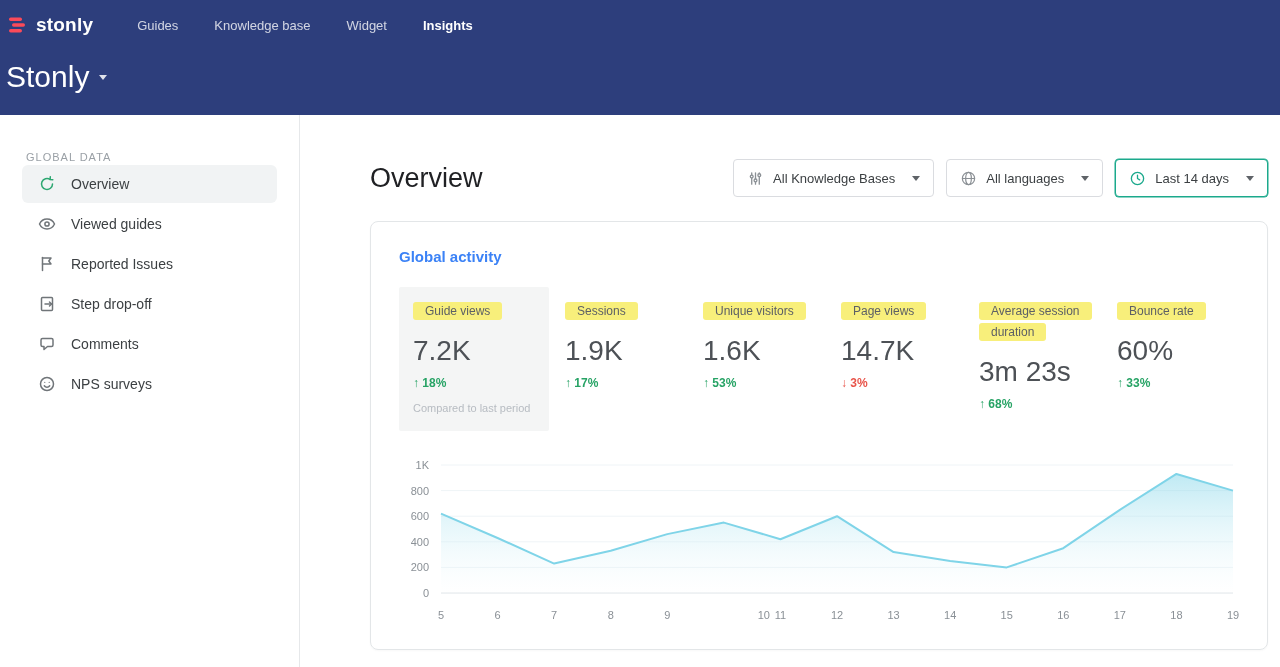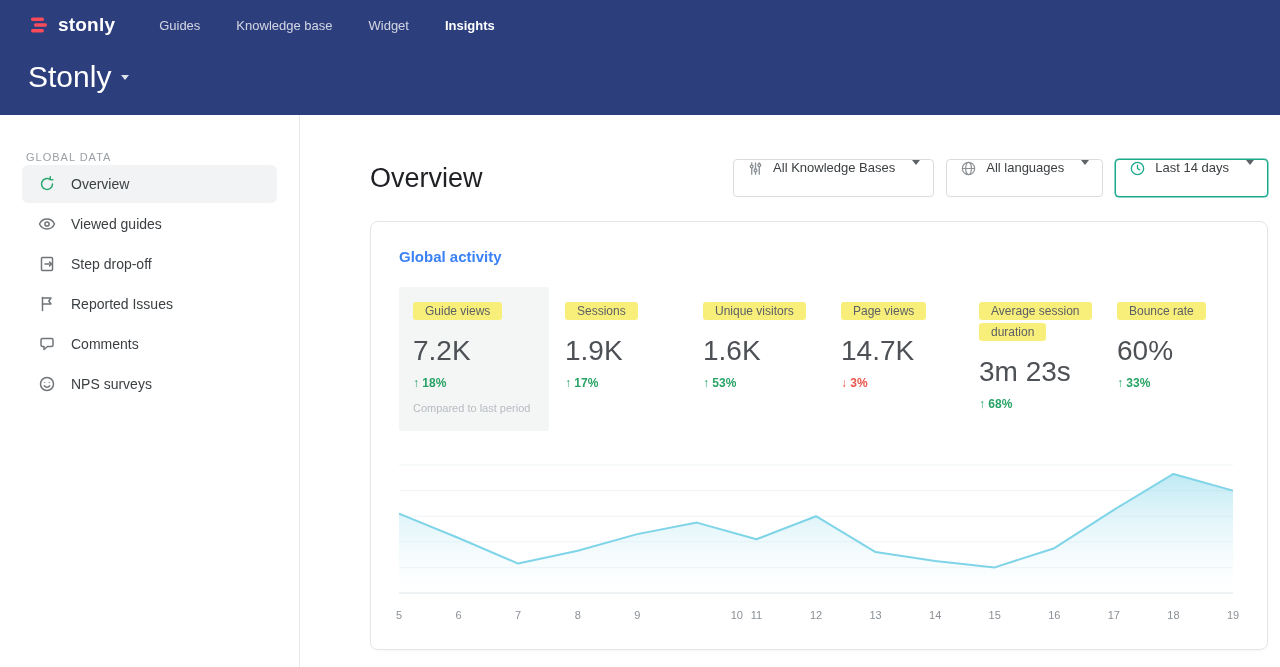--- a/index.html
+++ b/index.html
@@ -1,20 +1,20 @@
 <!DOCTYPE html>
 <html style="--topbar: #2d3e7c; --logo-red: #fb4a59; --accent-green: #27a365; --negative-red: #e8544a; --sidebar-active-green: #2da771; --highlight-yellow: #f8ef7b; --date-filter-teal: #1ba98c; --chart-line: #7fd4e8;"><head>
 <meta charset="utf-8">
 <style>
   * { margin:0; padding:0; box-sizing:border-box; }
   html,body { width:1280px; height:667px; overflow:hidden; background:#fff;
     font-family:"Liberation Sans", sans-serif; }
 
   
-  .header { height:115px; background:var(--topbar,#2d3e7c); padding:0 28px; }
+  .header { height:115px; background:var(--topbar,#2d3e7c); padding:0 6px; }
   .nav-row { display:flex; align-items:center; height:44px; padding-top:6px; }
   .logo { display:flex; align-items:center; gap:8px; color:#fff; font-size:19px;
     font-weight:700; cursor:pointer; letter-spacing:.2px; }
   .logo-mark { color:var(--logo-red,#fb4a59); display:flex; }
   .nav-links { display:flex; gap:36px; margin-left:44px; }
   .nav-link { font-size:13px; color:rgba(255,255,255,.78); cursor:pointer; }
   .nav-link.active { color:#fff; font-weight:700; }
   .workspace-row { display:flex; align-items:center; gap:10px; margin-top:16px; }
   .workspace-title { font-size:30px; color:#fff; font-weight:400; cursor:pointer;
     display:flex; align-items:center; gap:10px; }
@@ -33,21 +33,21 @@
   .side-item.active { background:#f1f3f4; }
   .side-item .icon { width:18px; height:18px; color:#707579; display:flex; }
   .side-item.active .icon { color:var(--sidebar-active-green,#2da771); }
   .icon svg { width:100%; height:100%; }
 
   
   .main { flex:1; padding:44px 12px 0 70px; overflow:hidden; }
   .main-header { display:flex; align-items:center; justify-content:space-between; }
   .page-title { font-size:27px; font-weight:400; color:#202124; }
   .filters { display:flex; gap:12px; }
-  .filter-btn { display:flex; align-items:flex-start; gap:9px; height:38px; padding:0 13px;
+  .filter-btn { display:flex; align-items:center; gap:9px; height:38px; padding:0 13px;
     background:#fff; border:1px solid #dadce0; border-radius:4px; font-size:13px;
     color:#3c4043; cursor:pointer; font-family:inherit; }
   .filter-btn .icon { width:17px; height:17px; color:#8b9095; display:flex; }
   .filter-btn.accent { border-color:var(--date-filter-teal,#1ba98c);
     box-shadow:0 0 0 .5px var(--date-filter-teal,#1ba98c); }
   .filter-btn.accent .icon { color:var(--date-filter-teal,#1ba98c); }
   .caret-dark { width:0; height:0; border-left:4px solid transparent;
     border-right:4px solid transparent; border-top:5px solid #5f6368; margin-left:8px; }
 
   
@@ -129,36 +129,36 @@
           <path d="M1.5 9C3 5.8 5.8 4 9 4s6 1.8 7.5 5C15 12.2 12.2 14 9 14s-6-1.8-7.5-5z"></path>
           <circle cx="9" cy="9" r="2.1"></circle>
         </svg>
       </span>
       <span>Viewed guides</span>
     </div>
 
     <div class="side-item">
       <span class="icon">
         <svg viewBox="0 0 18 18" fill="none" stroke="currentColor" stroke-width="1.5" stroke-linecap="round" stroke-linejoin="round">
+          <path d="M4.5 15.5v-13"></path>
+          <path d="M4.5 3h8.5l-2.2 3 2.2 3H4.5"></path>
+        </svg>
+      </span>
+      <span>Reported Issues</span>
+    </div>
+
+    <div class="side-item">
+      <span class="icon">
+        <svg viewBox="0 0 18 18" fill="none" stroke="currentColor" stroke-width="1.5" stroke-linecap="round" stroke-linejoin="round">
           <path d="M4.5 2.5h9a1 1 0 0 1 1 1v11a1 1 0 0 1-1 1h-9a1 1 0 0 1-1-1v-11a1 1 0 0 1 1-1z"></path>
           <path d="M7 9h6.5"></path>
             <path d="M11.5 7l2 2-2 2"></path>
         </svg>
       </span>
       <span>Step drop-off</span>
-    </div>
-
-    <div class="side-item">
-      <span class="icon">
-        <svg viewBox="0 0 18 18" fill="none" stroke="currentColor" stroke-width="1.5" stroke-linecap="round" stroke-linejoin="round">
-          <path d="M4.5 15.5v-13"></path>
-          <path d="M4.5 3h8.5l-2.2 3 2.2 3H4.5"></path>
-        </svg>
-      </span>
-      <span>Reported Issues</span>
     </div>
 
     <div class="side-item">
       <span class="icon">
         <svg viewBox="0 0 18 18" fill="none" stroke="currentColor" stroke-width="1.5" stroke-linecap="round" stroke-linejoin="round">
           <path d="M4.5 3.5h9A1.5 1.5 0 0 1 15 5v5a1.5 1.5 0 0 1-1.5 1.5H9.5L6 14.5v-3H4.5A1.5 1.5 0 0 1 3 10V5a1.5 1.5 0 0 1 1.5-1.5z"></path>
         </svg>
       </span>
       <span>Comments</span>
     </div>
@@ -251,20 +251,28 @@
           <div class="metric-delta">↑ 68%</div>
         </div>
         <div class="metric">
           <span class="metric-label">Bounce rate</span>
           <div class="metric-value">60%</div>
           <div class="metric-delta">↑ 33%</div>
         </div>
       </div>
 
       <div class="chart">
+        <div class="y-axis">
+            <div class="ytick" style="top: 0%;">1K</div>
+            <div class="ytick" style="top: 20%;">800</div>
+            <div class="ytick" style="top: 40%;">600</div>
+            <div class="ytick" style="top: 60%;">400</div>
+            <div class="ytick" style="top: 80%;">200</div>
+            <div class="ytick" style="top: 100%;">0</div>
+          </div>
         <div class="plot-col">
           <svg preserveAspectRatio="none" viewBox="0 0 1000 128">
               <defs>
                 <linearGradient id="ag" x1="0" y1="0" x2="0" y2="1">
                   <stop offset="0" stop-color="#7fd4e8" stop-opacity="0.5"></stop>
                   <stop offset="1" stop-color="#ffffff" stop-opacity="0.15"></stop>
                 </linearGradient>
               </defs>
               <line x1="0" x2="1000" y1="0" y2="0" stroke="#eff4f7" vector-effect="non-scaling-stroke"></line>
               <line x1="0" x2="1000" y1="25.599999999999994" y2="25.599999999999994" stroke="#eff4f7" vector-effect="non-scaling-stroke"></line>

